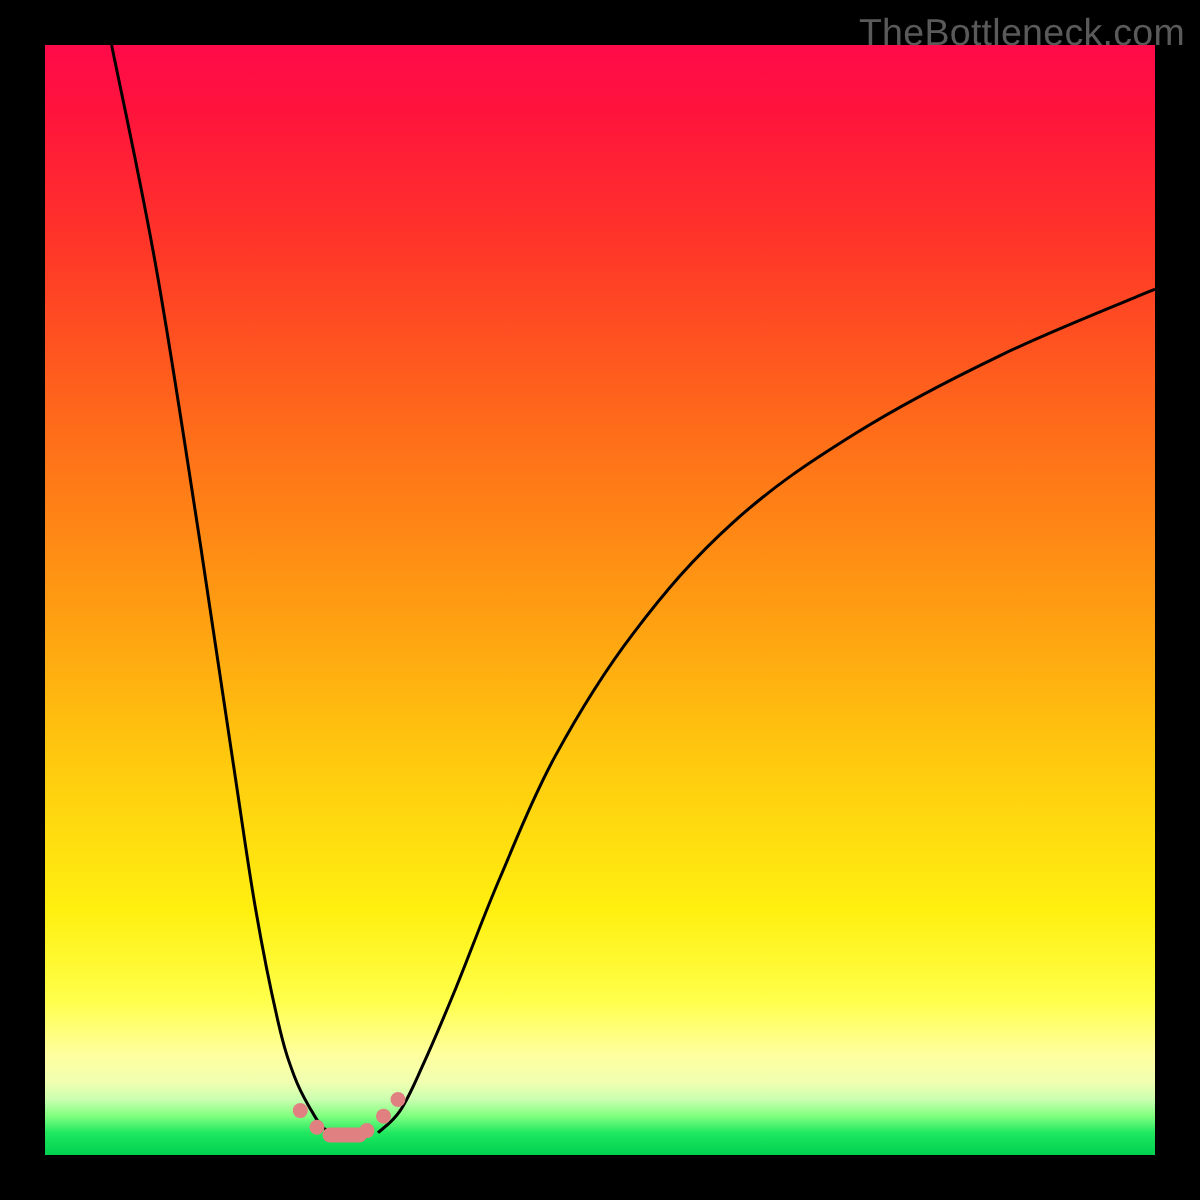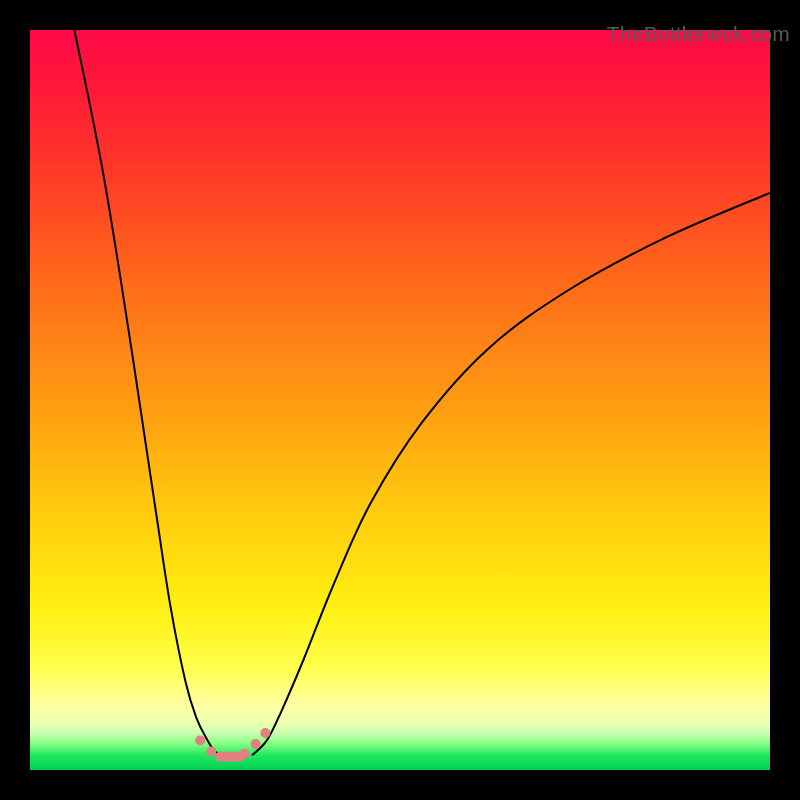--- a/index.html
+++ b/index.html
@@ -35,24 +35,24 @@
       #ffffa0 91%,
       #efffb0 93.5%,
       #caffb0 95%,
       #80ff80 96.5%,
       #20e860 98%,
       #00d050 100%
     );
   }
   .watermark {
     position: absolute;
-    top: 22px;
+    top: 8px;
     right: 10px;
     color: #5a5a5a;
-    font-size: 21px;
+    font-size: 25px;
     font-weight: 500;
     letter-spacing: 0.2px;
     z-index: 20;
   }
   svg.curves {
     position: absolute;
     left: 0;
     top: 0;
     width: 740px;
     height: 740px;

